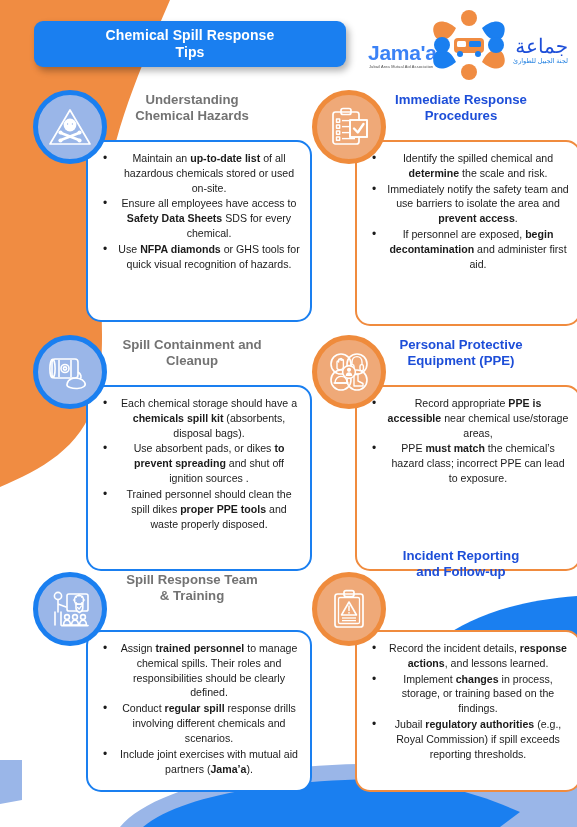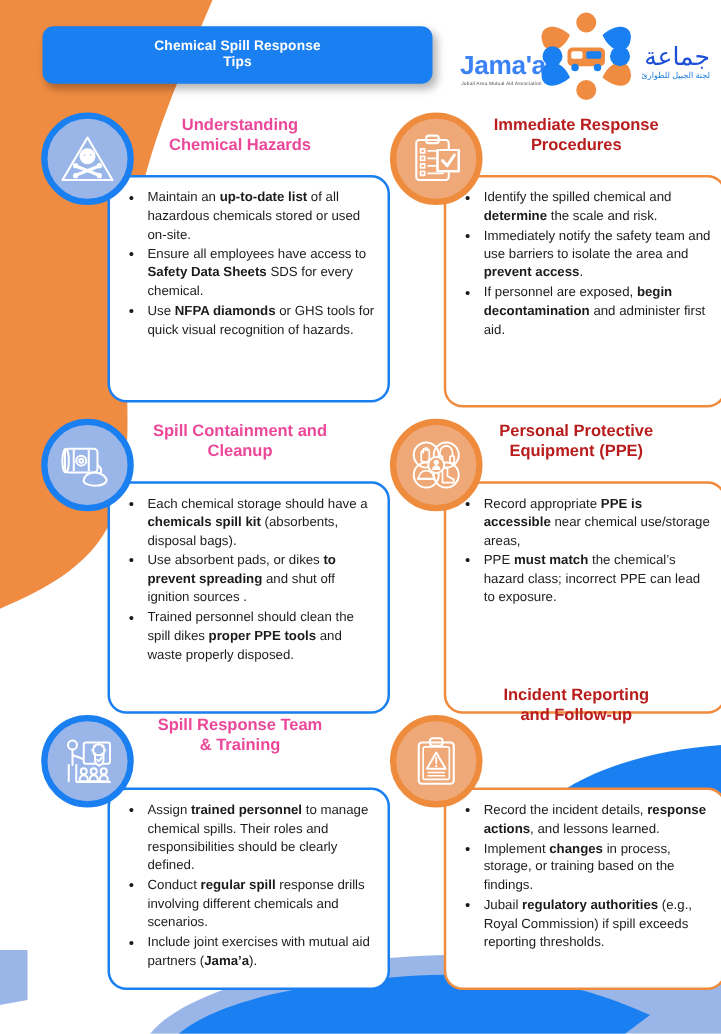--- a/index.html
+++ b/index.html
@@ -15,58 +15,58 @@
 
   
   .title-banner{
     position:absolute;left:34px;top:21px;width:312px;height:46px;
     background:#1a7ff0;border-radius:9px;
     box-shadow:3px 4px 7px rgba(0,0,0,.30);
     display:flex;align-items:center;justify-content:center;text-align:center;
     z-index:6;
   }
   .title-banner span{
-    color:#ffffff;font-weight:bold;font-size:11px;line-height:1.22;
+    color:#ffffff;font-weight:bold;font-size:14px;line-height:1.22;
     letter-spacing:.1px;
   }
 
   
   .logo{position:absolute;left:368px;top:8px;width:200px;height:72px;z-index:6;}
   .logo-word{position:absolute;left:0px;top:33px;font-size:21px;font-weight:bold;
     color:#3b82f6;letter-spacing:-.3px;}
   .logo-sub{position:absolute;left:1px;top:56px;font-size:3.9px;color:#4a4a4a;
     letter-spacing:.15px;white-space:nowrap;}
   .logo-ar{position:absolute;right:0px;top:28px;text-align:right;}
   .logo-ar .ar1{font-size:20px;color:#1d4ed8;letter-spacing:1px;line-height:1;}
   .logo-ar .ar2{font-size:6.5px;color:#1f7fe0;letter-spacing:.4px;line-height:1.6;}
   .logo-mark{position:absolute;left:58px;top:0px;width:86px;height:74px;}
 
   
   .card{
     position:absolute;width:222px;background:#ffffff;
-    border:2.2px solid #1a7ff0;border-radius:15px;z-index:3;
+    border:2.2px solid #1a7ff0;border-radius:15px;z-index:3;text-align:center;
   }
   .card.orange{border-color:#f08b3e;}
   .card-body{padding:9px 10px 8px 8px;}
   ul.bullets{margin:0;padding:0;list-style:none;}
   ul.bullets li{
     position:relative;padding-left:22px;margin:0 0 1px 0;
     font-size:10.6px;line-height:1.40;color:#1b1b1b;
   }
   ul.bullets li:before{
     content:"•";position:absolute;left:7px;top:-1px;font-size:12px;color:#1b1b1b;
   }
   ul.bullets b{font-weight:bold;}
 
   
   .card-head{
     position:absolute;z-index:5;width:168px;text-align:center;
-    font-size:13.2px;font-weight:bold;line-height:1.2;color:#ec4899;
-  }
-  .card-head.orange{color:#b91c1c;}
+    font-size:13.2px;font-weight:bold;line-height:1.2;color:#737373;
+  }
+  .card-head.orange{color:#1d4ed8;}
 
   
   .icon-circle{
     position:absolute;width:74px;height:74px;border-radius:50%;
     background:#9ab6e8;border:5px solid #1a7ff0;z-index:7;
     display:flex;align-items:center;justify-content:center;
     box-sizing:border-box;
   }
   .icon-circle.orange{background:#efa978;border-color:#ef8b3c;}
   .icon-circle svg{width:48px;height:48px;display:block;}

